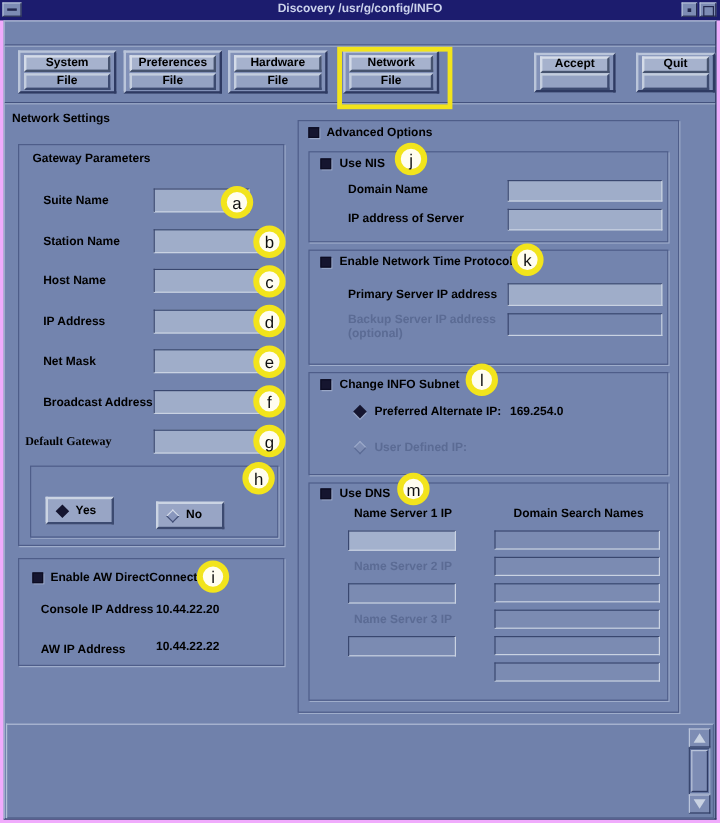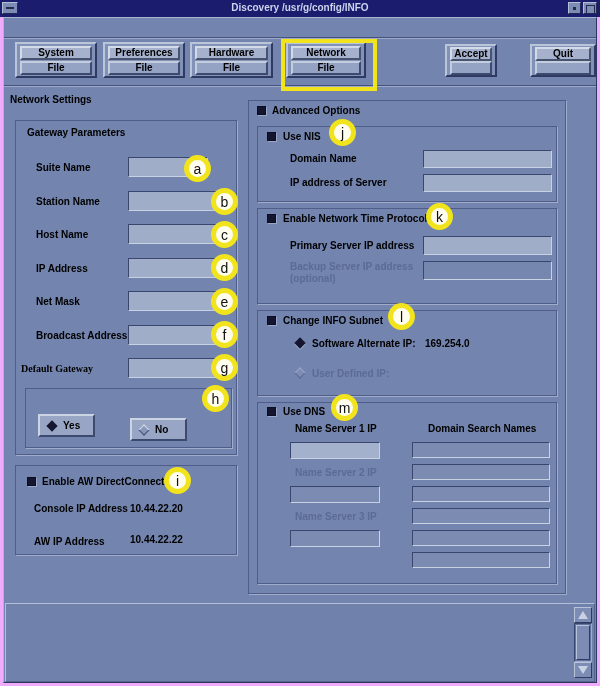--- a/index.html
+++ b/index.html
@@ -100,21 +100,21 @@
   <div class="grp" style="left:190px;top:42px;width:83px;height:36px;">
     <div class="grpbtn" style="top:2px;">Hardware</div>
     <div class="grpbtn sub" style="top:17px;">File</div>
   </div>
   <div class="grp" style="left:286px;top:42px;width:80px;height:36px;">
     <div class="grpbtn" style="top:2px;">Network</div>
     <div class="grpbtn sub" style="top:17px;">File</div>
   </div>
   <div id="net-highlight"></div>
 
-  <div class="grp" style="left:445px;top:44px;width:52px;height:33px;">
+  <div class="grp" style="left:445px;top:44px;width:68px;height:33px;">
     <div class="grpbtn" style="top:1px;">Accept</div>
     <div class="grpbtn sub" style="top:15px;"></div>
   </div>
   <div class="grp" style="left:530px;top:44px;width:66px;height:33px;">
     <div class="grpbtn" style="top:1px;">Quit</div>
     <div class="grpbtn sub" style="top:15px;"></div>
   </div>
 
   <div class="divider" style="top:85px;"></div>
 
@@ -174,21 +174,21 @@
   <div class="lbl" style="left:290px;top:240px;">Primary Server IP address</div>
   <input class="input" style="left: 423px; top: 236px; width: 129px; height: 19px;" value="">
   <div class="dlbl" style="left:290px;top:261px;">Backup Server IP address</div>
   <div class="dlbl" style="left:290px;top:273px;">(optional)</div>
   <input class="input off" style="left: 423px; top: 261px; width: 129px; height: 19px;" value="">
 
   <div class="etched" style="left:257px;top:310px;width:300px;height:86px;"></div>
   <div class="chk" style="left:267px;top:316px;"></div>
   <div class="lbl" style="left:283px;top:315px;">Change INFO Subnet</div>
   <div class="dia fill" style="left:296px;top:339px;"></div>
-  <div class="lbl" style="left:312px;top:338px;">Software Alternate IP:</div>
+  <div class="lbl" style="left:312px;top:338px;">Preferred Alternate IP:</div>
   <div class="lbl" style="left:425px;top:338px;">169.254.0</div>
   <div class="dia dis" style="left:296px;top:369px;"></div>
   <div class="dlbl" style="left:312px;top:368px;">User Defined IP:</div>
 
   <div class="etched" style="left:257px;top:402px;width:300px;height:182px;"></div>
   <div class="chk" style="left:267px;top:407px;"></div>
   <div class="lbl" style="left:283px;top:406px;">Use DNS</div>
   <div class="lbl" style="left:295px;top:423px;">Name Server 1 IP</div>
   <div class="lbl" style="left:428px;top:423px;">Domain Search Names</div>
 

